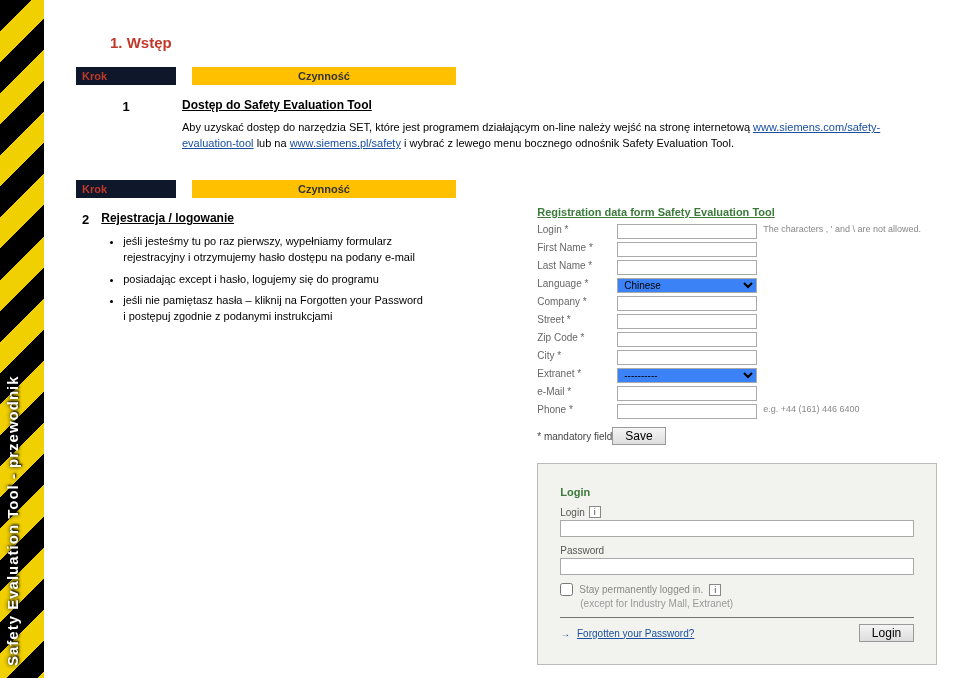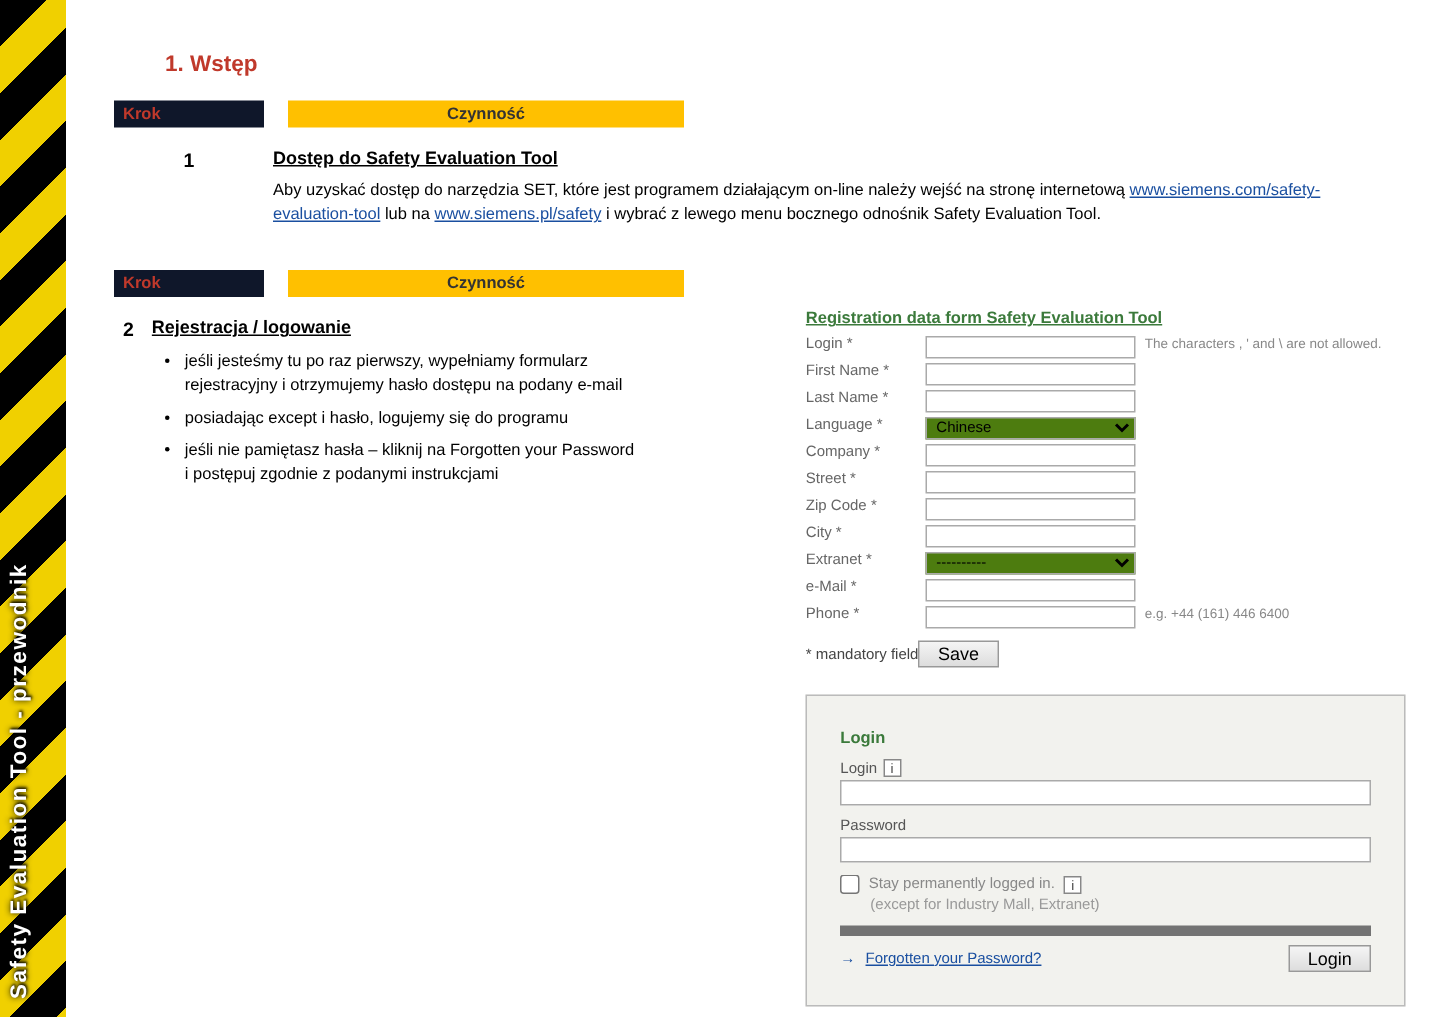--- a/index.html
+++ b/index.html
@@ -148,21 +148,21 @@
   }
   .reg-input {
     width: 140px;
     height: 15px;
     border: 1px solid #aaa;
     background: #fff;
     font-size: 10px;
     padding: 0 2px;
   }
   .reg-input.sel {
-    background: #4d7c0f;
+    background: #3b82f6;
   }
   .reg-note {
     font-size: 9px;
     color: #888;
     margin-left: 6px;
   }
   .reg-footer {
     display: flex;
     align-items: center;
     margin-top: 8px;
@@ -226,21 +226,21 @@
   .except-note {
     color: #999;
     font-size: 10px;
     margin-bottom: 8px;
     margin-left: 20px;
   }
   .login-footer {
     display: flex;
     justify-content: space-between;
     align-items: center;
-    border-top: 7px solid #737373;
+    border-top: 1px solid #737373;
     padding-top: 6px;
   }
   .forgot-link {
     color: #1a4fa0;
     font-size: 10px;
   }
   .arrow {
     color: #1a4fa0;
     margin-right: 4px;
     font-size: 10px;

